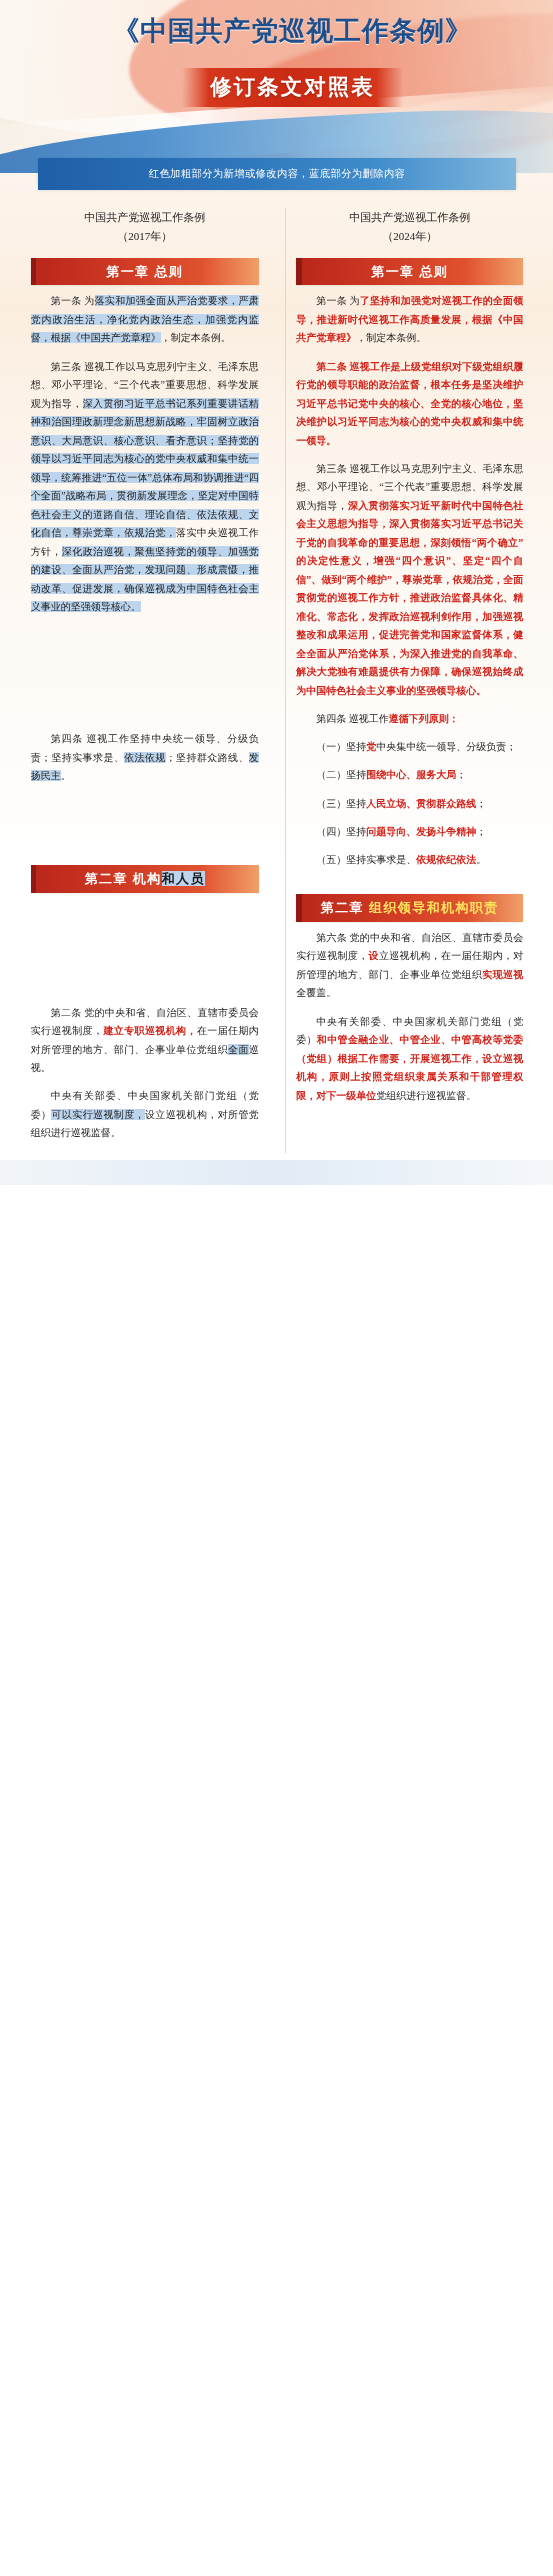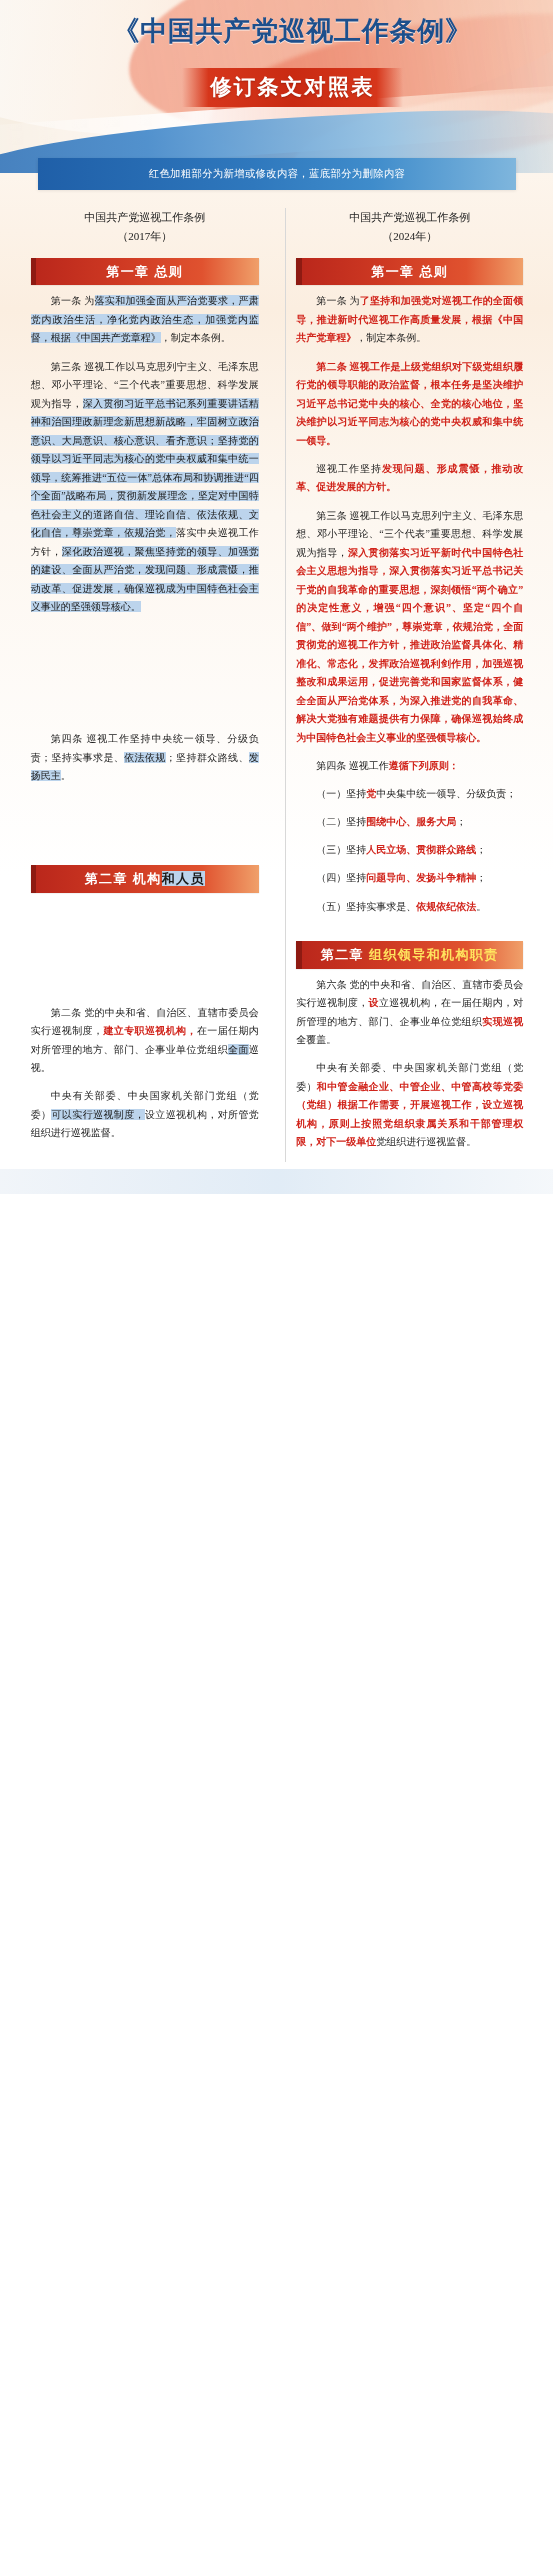--- a/index.html
+++ b/index.html
@@ -276,23 +276,20 @@
       </div>
 
       <p class="para">
         <span>第一条  为</span><span class="add">了坚持和加强党对巡视工作的全面领导，推进新时代巡视工作高质量发展，根据《中国共产党章程》</span><span>，制定本条例。</span>
       </p>
 
       <p class="para">
         <span class="add">第二条  巡视工作是上级党组织对下级党组织履行党的领导职能的政治监督，根本任务是坚决维护习近平总书记党中央的核心、全党的核心地位，坚决维护以习近平同志为核心的党中央权威和集中统一领导。</span>
       </p>
 
-      <p class="para">
-        <span>巡视工作坚持</span><span class="add">发现问题、形成震慑，推动改革、促进发展的方针。</span>
-      </p>
 
       <p class="para">
         <span>第三条  巡视工作以马克思列宁主义、毛泽东思想、邓小平理论、“三个代表”重要思想、科学发展观为指导，</span><span class="add">深入贯彻落实习近平新时代中国特色社会主义思想为指导，深入贯彻落实习近平总书记关于党的自我革命的重要思想，深刻领悟“两个确立”的决定性意义，增强“四个意识”、坚定“四个自信”、做到“两个维护”，尊崇党章，依规治党，全面贯彻党的巡视工作方针，推进政治监督具体化、精准化、常态化，发挥政治巡视利剑作用，加强巡视整改和成果运用，促进完善党和国家监督体系，健全全面从严治党体系，为深入推进党的自我革命、解决大党独有难题提供有力保障，确保巡视始终成为中国特色社会主义事业的坚强领导核心。</span>
       </p>
 
       <p class="para">
         <span>第四条  巡视工作</span><span class="add">遵循下列原则：</span>
       </p>
 
       <p class="para">

